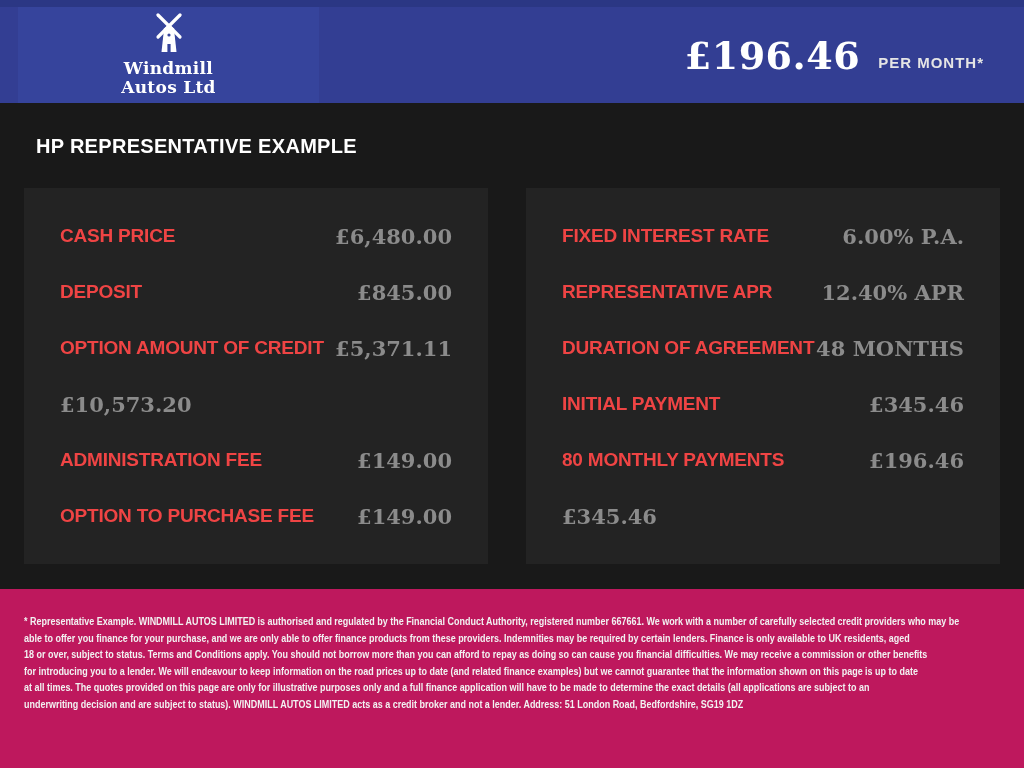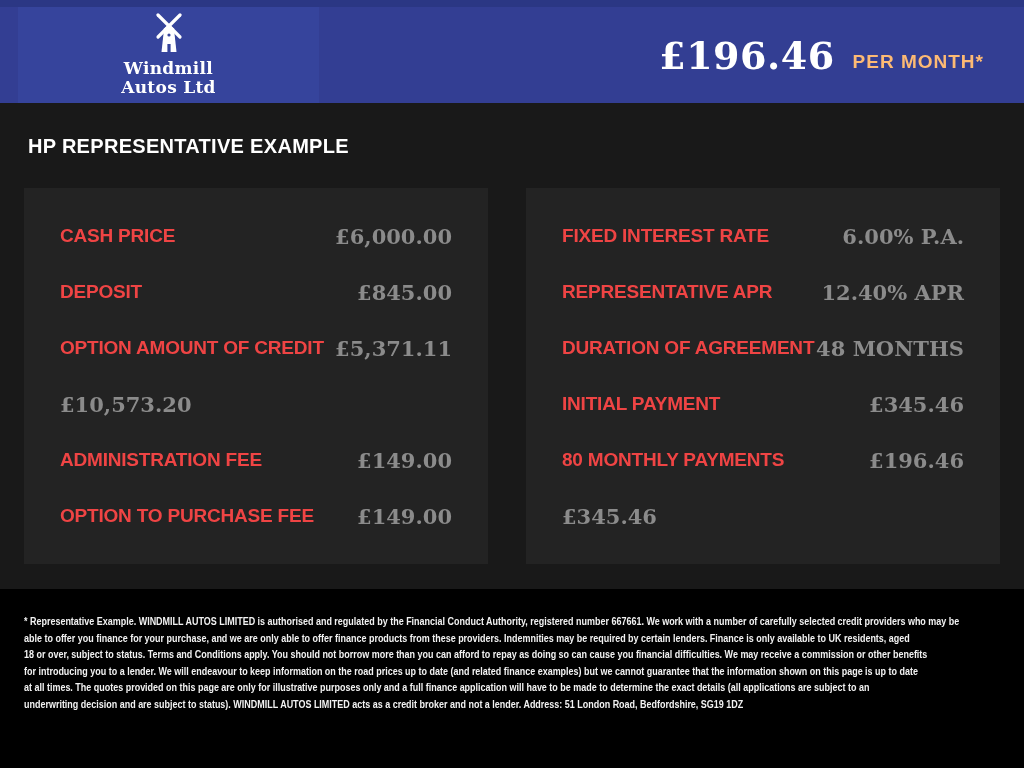--- a/index.html
+++ b/index.html
@@ -29,27 +29,27 @@
   }
   .price-group{
     position:absolute;right:40px;top:0;height:96px;
     display:flex;align-items:center;gap:18px;
   }
   .price-big{
     font-family:"DejaVu Serif","Liberation Serif",serif;
     font-weight:bold;color:#ffffff;font-size:38px;letter-spacing:.5px;
   }
   .price-suffix{
-    color:#fdba74;font-weight:bold;font-size:19px;letter-spacing:1px;
+    color:#e5e5e5;font-weight:bold;font-size:15px;letter-spacing:1px;
     margin-top:14px;
   }
   
   .main{flex:0 0 auto;padding:0 24px;}
   .page-title{
-    margin:32px 0 0 4px;
+    margin:32px 0 0 12px;
     color:#ffffff;font-size:20px;font-weight:bold;letter-spacing:.3px;
   }
   .panels{display:flex;gap:38px;margin-top:30px;}
   .panel{
     background:#232323;box-sizing:border-box;
     padding:20px 36px;
   }
   .panel.left{width:464px;}
   .panel.right{width:474px;}
   .frow{
@@ -58,21 +58,21 @@
   .frow .lbl{
     color:#ef4444;font-weight:bold;font-size:19px;letter-spacing:-.2px;
     white-space:nowrap;
   }
   .frow .val{
     font-family:"DejaVu Serif","Liberation Serif",serif;
     font-weight:bold;font-size:21px;color:#8b8b8b;white-space:nowrap;
   }
   
   .footer{
-    flex:1 1 auto;margin-top:25px;background:#000000;
+    flex:1 1 auto;margin-top:25px;background:#be185d;
     padding:24px 24px 0 24px;overflow:hidden;
   }
   .footer .line{
     color:#f2f2f2;font-weight:bold;font-size:11.5px;line-height:16.5px;
     white-space:nowrap;transform:scaleX(.78);transform-origin:0 50%;
   }
 </style>
 </head>
 <body>
 
@@ -102,21 +102,21 @@
 </div>
 
 <div class="main">
   <h1 class="page-title">HP REPRESENTATIVE EXAMPLE</h1>
 
   <div class="panels">
 
     <div class="panel left">
       <div class="frow">
         <span class="lbl">CASH PRICE</span>
-        <span class="val">£6,000.00</span>
+        <span class="val">£6,480.00</span>
       </div>
       <div class="frow">
         <span class="lbl">DEPOSIT</span>
         <span class="val">£845.00</span>
       </div>
       <div class="frow">
         <span class="lbl">OPTION AMOUNT OF CREDIT</span>
         <span class="val">£5,371.11</span>
       </div>
       <div class="frow">

